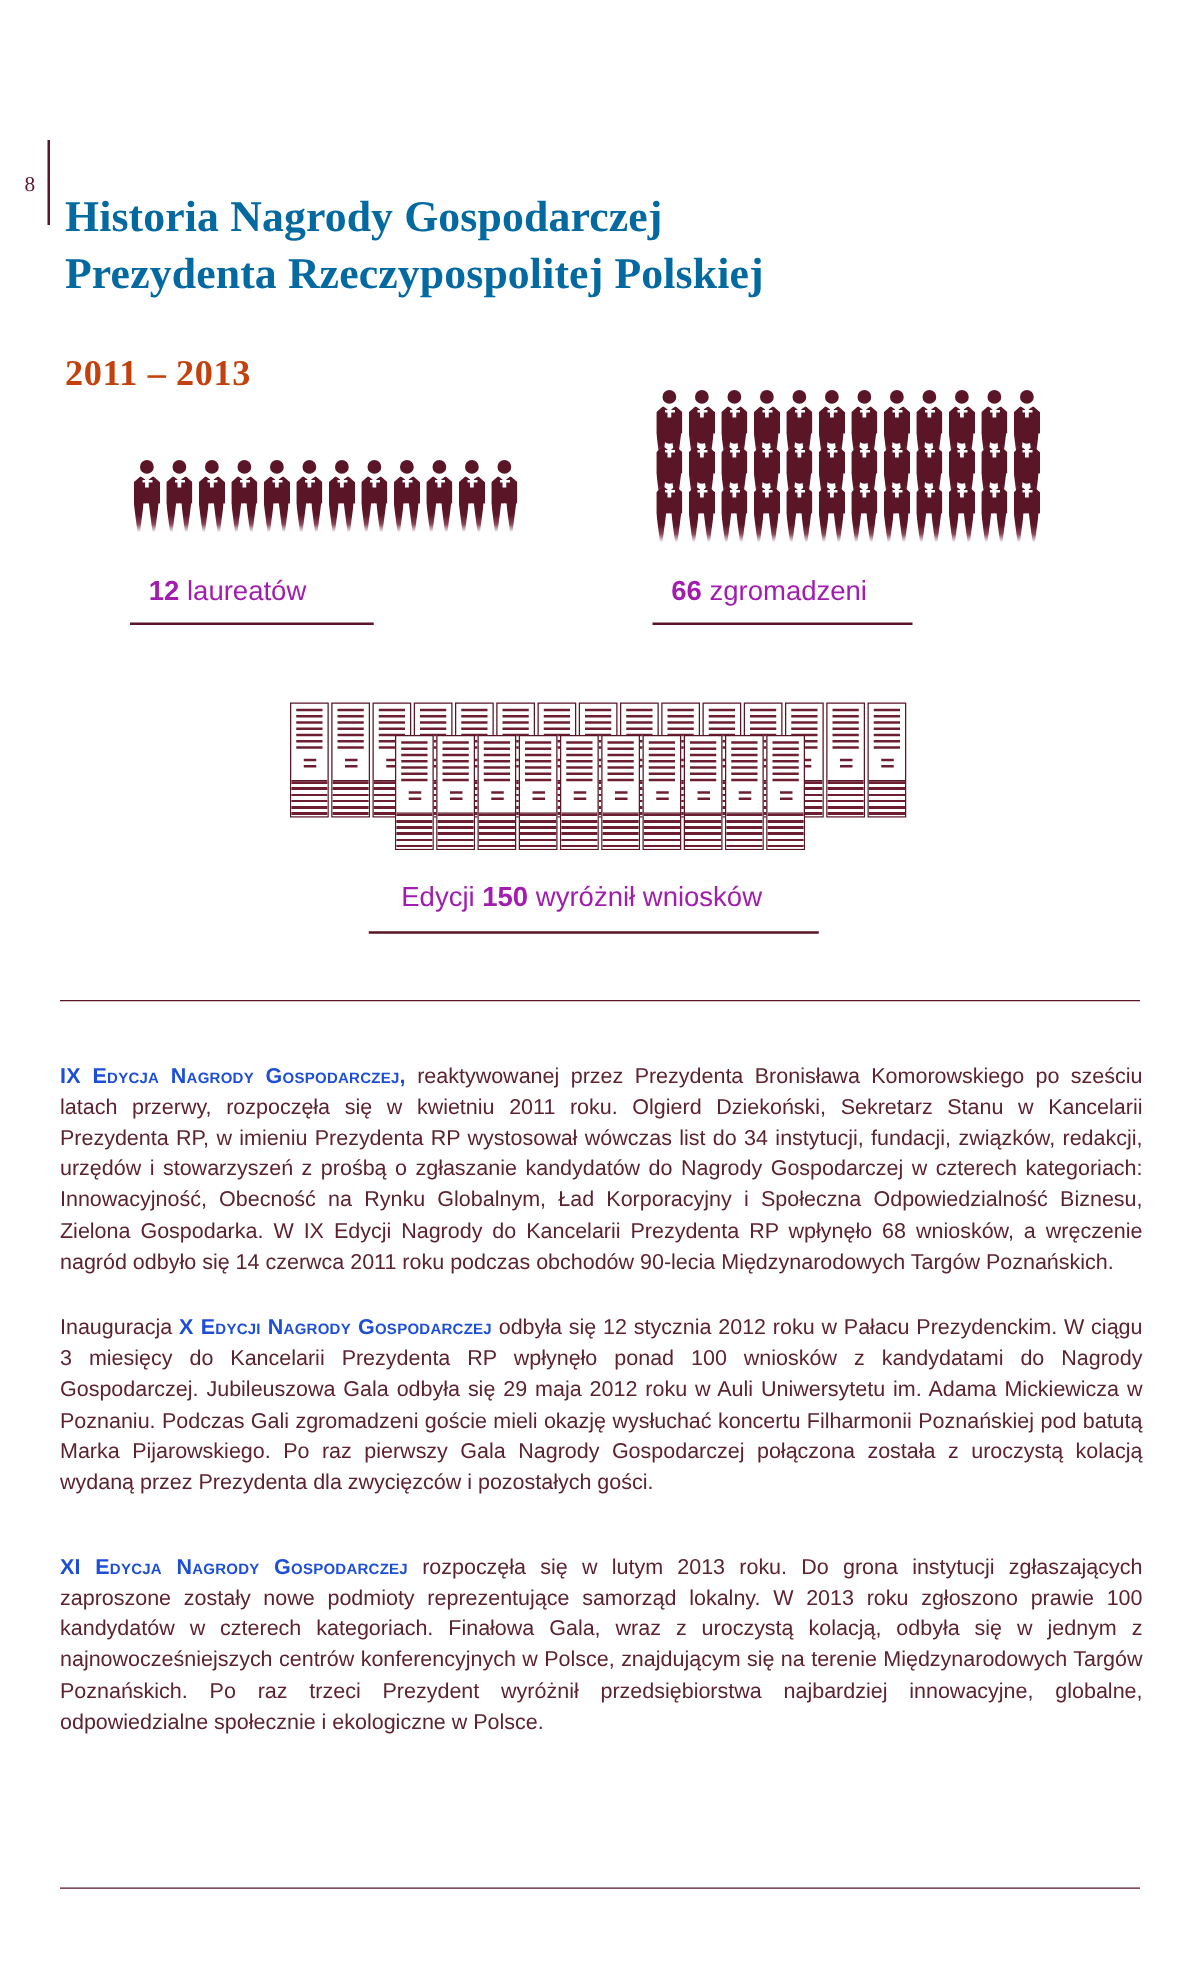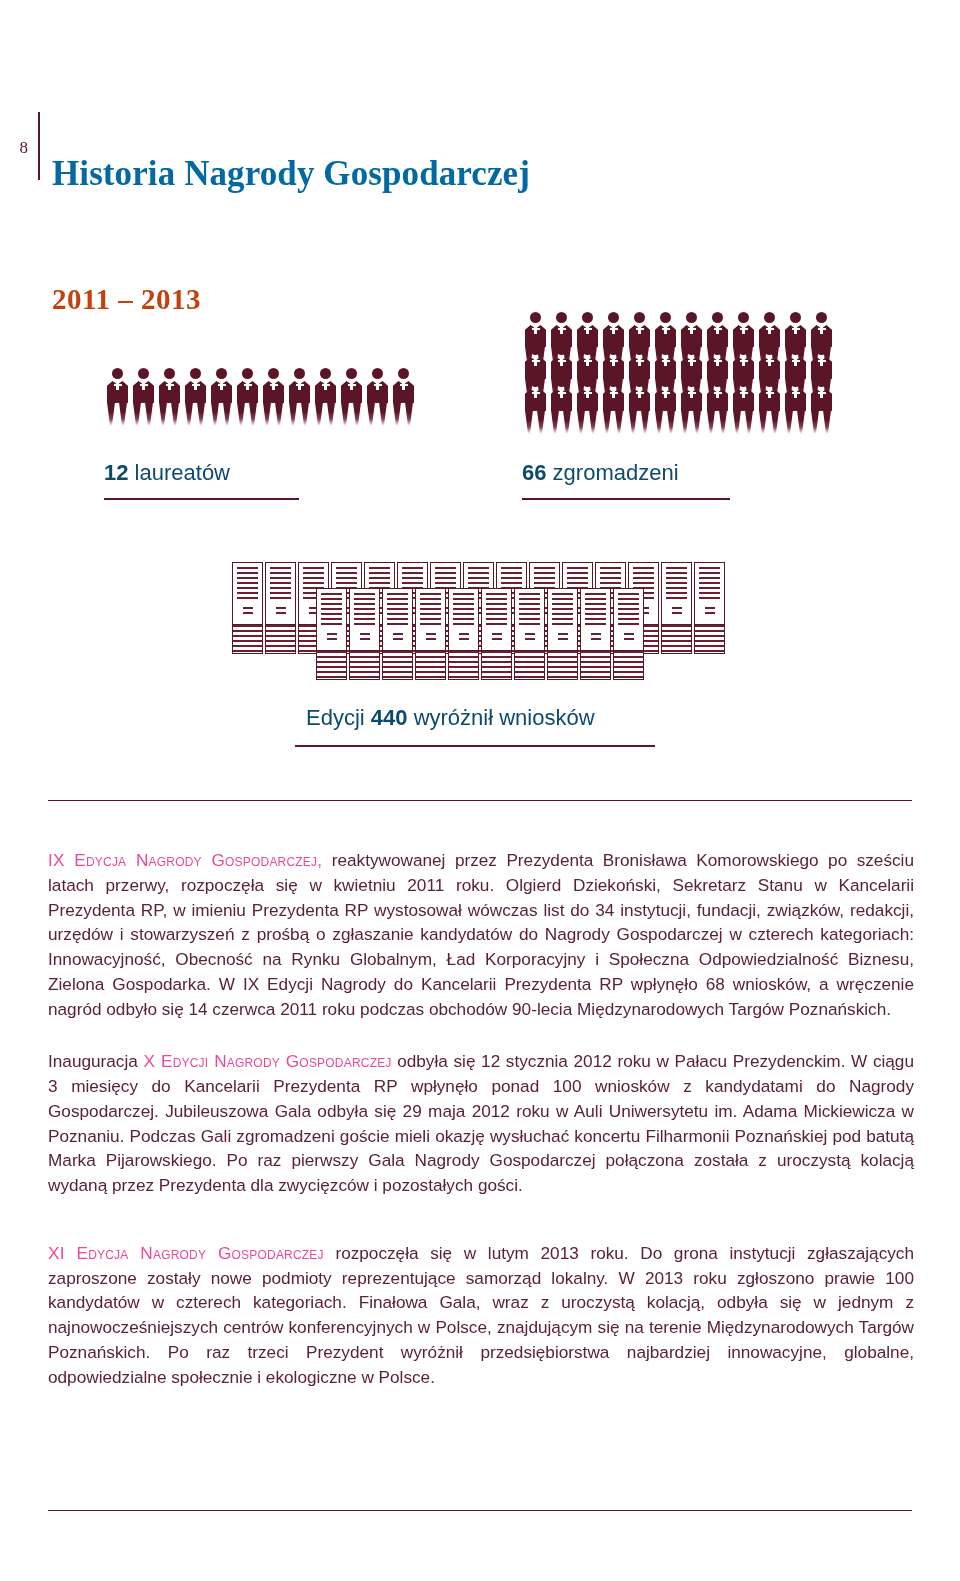--- a/index.html
+++ b/index.html
@@ -134,22 +134,23 @@
     width: 5px;
     height: 12px;
     background: #ffffff;
     clip-path: polygon(0% 100%, 50% 0%, 100% 100%);
   }
 
   
   .caption {
     position: absolute;
     font-size: 22px;
-    color: #0c4a6e;
+    color: #a21caf;
     white-space: nowrap;
+    margin-left: 15px;
   }
   .caption b { font-weight: bold; }
   #laureates-caption { left: 104px; top: 460px; }
   #nominees-caption  { left: 522px; top: 460px; }
   #proposals-caption { left: 306px; top: 705px; font-size: 22px; }
 
   .caption-rule {
     position: absolute;
     height: 2px;
     background: #5a1526;
@@ -218,34 +219,35 @@
     top: 848px;
     width: 866px;
     font-size: 17.2px;
     line-height: 1.44;
     color: #5c2230;
     text-align: justify;
   }
   .body-col p { margin: 0 0 28px 0; }
   .body-col p:last-child { margin-bottom: 0; margin-top: 43px; }
   .lead {
-    font-weight: normal;
-    color: #ec4899;
+    font-weight: bold;
+    color: #1d4ed8;
     font-variant: small-caps;
     letter-spacing: 0.2px;
   }
 </style>
 </head>
 <body>
 
 <div class="page-rule"></div>
 <div class="page-number">8</div>
 
 <div class="title">
   <div>Historia Nagrody Gospodarczej</div>
+  <div>Prezydenta Rzeczypospolitej Polskiej</div>
 </div>
 <div class="years">2011 – 2013</div>
 
 <div class="people-group" id="laureates-group">
   <div class="person-row" id="lau-row-1"><div class="person"><div class="head"></div><div class="body"></div><div class="leg-l"></div><div class="leg-r"></div><div class="crotch"></div><div class="collar"></div></div><div class="person"><div class="head"></div><div class="body"></div><div class="leg-l"></div><div class="leg-r"></div><div class="crotch"></div><div class="collar"></div></div><div class="person"><div class="head"></div><div class="body"></div><div class="leg-l"></div><div class="leg-r"></div><div class="crotch"></div><div class="collar"></div></div><div class="person"><div class="head"></div><div class="body"></div><div class="leg-l"></div><div class="leg-r"></div><div class="crotch"></div><div class="collar"></div></div><div class="person"><div class="head"></div><div class="body"></div><div class="leg-l"></div><div class="leg-r"></div><div class="crotch"></div><div class="collar"></div></div><div class="person"><div class="head"></div><div class="body"></div><div class="leg-l"></div><div class="leg-r"></div><div class="crotch"></div><div class="collar"></div></div><div class="person"><div class="head"></div><div class="body"></div><div class="leg-l"></div><div class="leg-r"></div><div class="crotch"></div><div class="collar"></div></div><div class="person"><div class="head"></div><div class="body"></div><div class="leg-l"></div><div class="leg-r"></div><div class="crotch"></div><div class="collar"></div></div><div class="person"><div class="head"></div><div class="body"></div><div class="leg-l"></div><div class="leg-r"></div><div class="crotch"></div><div class="collar"></div></div><div class="person"><div class="head"></div><div class="body"></div><div class="leg-l"></div><div class="leg-r"></div><div class="crotch"></div><div class="collar"></div></div><div class="person"><div class="head"></div><div class="body"></div><div class="leg-l"></div><div class="leg-r"></div><div class="crotch"></div><div class="collar"></div></div><div class="person"><div class="head"></div><div class="body"></div><div class="leg-l"></div><div class="leg-r"></div><div class="crotch"></div><div class="collar"></div></div></div>
 </div>
 <div class="caption" id="laureates-caption">
   <b>12</b>
   <span>laureatów</span>
 </div>
@@ -261,21 +263,21 @@
   <span>zgromadzeni</span>
 </div>
 <div class="caption-rule" id="nominees-rule"></div>
 
 <div id="documents-group">
   <div class="doc-row" id="doc-row-1"><div class="doc"><div class="ln"></div><div class="ln"></div><div class="ln"></div><div class="ln"></div><div class="ln"></div><div class="ln"></div><div class="ln"></div><div class="ln gap"></div><div class="ln short"></div><div class="ln short"></div><div class="foot"></div></div><div class="doc"><div class="ln"></div><div class="ln"></div><div class="ln"></div><div class="ln"></div><div class="ln"></div><div class="ln"></div><div class="ln"></div><div class="ln gap"></div><div class="ln short"></div><div class="ln short"></div><div class="foot"></div></div><div class="doc"><div class="ln"></div><div class="ln"></div><div class="ln"></div><div class="ln"></div><div class="ln"></div><div class="ln"></div><div class="ln"></div><div class="ln gap"></div><div class="ln short"></div><div class="ln short"></div><div class="foot"></div></div><div class="doc"><div class="ln"></div><div class="ln"></div><div class="ln"></div><div class="ln"></div><div class="ln"></div><div class="ln"></div><div class="ln"></div><div class="ln gap"></div><div class="ln short"></div><div class="ln short"></div><div class="foot"></div></div><div class="doc"><div class="ln"></div><div class="ln"></div><div class="ln"></div><div class="ln"></div><div class="ln"></div><div class="ln"></div><div class="ln"></div><div class="ln gap"></div><div class="ln short"></div><div class="ln short"></div><div class="foot"></div></div><div class="doc"><div class="ln"></div><div class="ln"></div><div class="ln"></div><div class="ln"></div><div class="ln"></div><div class="ln"></div><div class="ln"></div><div class="ln gap"></div><div class="ln short"></div><div class="ln short"></div><div class="foot"></div></div><div class="doc"><div class="ln"></div><div class="ln"></div><div class="ln"></div><div class="ln"></div><div class="ln"></div><div class="ln"></div><div class="ln"></div><div class="ln gap"></div><div class="ln short"></div><div class="ln short"></div><div class="foot"></div></div><div class="doc"><div class="ln"></div><div class="ln"></div><div class="ln"></div><div class="ln"></div><div class="ln"></div><div class="ln"></div><div class="ln"></div><div class="ln gap"></div><div class="ln short"></div><div class="ln short"></div><div class="foot"></div></div><div class="doc"><div class="ln"></div><div class="ln"></div><div class="ln"></div><div class="ln"></div><div class="ln"></div><div class="ln"></div><div class="ln"></div><div class="ln gap"></div><div class="ln short"></div><div class="ln short"></div><div class="foot"></div></div><div class="doc"><div class="ln"></div><div class="ln"></div><div class="ln"></div><div class="ln"></div><div class="ln"></div><div class="ln"></div><div class="ln"></div><div class="ln gap"></div><div class="ln short"></div><div class="ln short"></div><div class="foot"></div></div><div class="doc"><div class="ln"></div><div class="ln"></div><div class="ln"></div><div class="ln"></div><div class="ln"></div><div class="ln"></div><div class="ln"></div><div class="ln gap"></div><div class="ln short"></div><div class="ln short"></div><div class="foot"></div></div><div class="doc"><div class="ln"></div><div class="ln"></div><div class="ln"></div><div class="ln"></div><div class="ln"></div><div class="ln"></div><div class="ln"></div><div class="ln gap"></div><div class="ln short"></div><div class="ln short"></div><div class="foot"></div></div><div class="doc"><div class="ln"></div><div class="ln"></div><div class="ln"></div><div class="ln"></div><div class="ln"></div><div class="ln"></div><div class="ln"></div><div class="ln gap"></div><div class="ln short"></div><div class="ln short"></div><div class="foot"></div></div><div class="doc"><div class="ln"></div><div class="ln"></div><div class="ln"></div><div class="ln"></div><div class="ln"></div><div class="ln"></div><div class="ln"></div><div class="ln gap"></div><div class="ln short"></div><div class="ln short"></div><div class="foot"></div></div><div class="doc"><div class="ln"></div><div class="ln"></div><div class="ln"></div><div class="ln"></div><div class="ln"></div><div class="ln"></div><div class="ln"></div><div class="ln gap"></div><div class="ln short"></div><div class="ln short"></div><div class="foot"></div></div></div>
   <div class="doc-row doc-row-2" id="doc-row-2"><div class="doc"><div class="ln"></div><div class="ln"></div><div class="ln"></div><div class="ln"></div><div class="ln"></div><div class="ln"></div><div class="ln"></div><div class="ln gap"></div><div class="ln short"></div><div class="ln short"></div><div class="foot"></div></div><div class="doc"><div class="ln"></div><div class="ln"></div><div class="ln"></div><div class="ln"></div><div class="ln"></div><div class="ln"></div><div class="ln"></div><div class="ln gap"></div><div class="ln short"></div><div class="ln short"></div><div class="foot"></div></div><div class="doc"><div class="ln"></div><div class="ln"></div><div class="ln"></div><div class="ln"></div><div class="ln"></div><div class="ln"></div><div class="ln"></div><div class="ln gap"></div><div class="ln short"></div><div class="ln short"></div><div class="foot"></div></div><div class="doc"><div class="ln"></div><div class="ln"></div><div class="ln"></div><div class="ln"></div><div class="ln"></div><div class="ln"></div><div class="ln"></div><div class="ln gap"></div><div class="ln short"></div><div class="ln short"></div><div class="foot"></div></div><div class="doc"><div class="ln"></div><div class="ln"></div><div class="ln"></div><div class="ln"></div><div class="ln"></div><div class="ln"></div><div class="ln"></div><div class="ln gap"></div><div class="ln short"></div><div class="ln short"></div><div class="foot"></div></div><div class="doc"><div class="ln"></div><div class="ln"></div><div class="ln"></div><div class="ln"></div><div class="ln"></div><div class="ln"></div><div class="ln"></div><div class="ln gap"></div><div class="ln short"></div><div class="ln short"></div><div class="foot"></div></div><div class="doc"><div class="ln"></div><div class="ln"></div><div class="ln"></div><div class="ln"></div><div class="ln"></div><div class="ln"></div><div class="ln"></div><div class="ln gap"></div><div class="ln short"></div><div class="ln short"></div><div class="foot"></div></div><div class="doc"><div class="ln"></div><div class="ln"></div><div class="ln"></div><div class="ln"></div><div class="ln"></div><div class="ln"></div><div class="ln"></div><div class="ln gap"></div><div class="ln short"></div><div class="ln short"></div><div class="foot"></div></div><div class="doc"><div class="ln"></div><div class="ln"></div><div class="ln"></div><div class="ln"></div><div class="ln"></div><div class="ln"></div><div class="ln"></div><div class="ln gap"></div><div class="ln short"></div><div class="ln short"></div><div class="foot"></div></div><div class="doc"><div class="ln"></div><div class="ln"></div><div class="ln"></div><div class="ln"></div><div class="ln"></div><div class="ln"></div><div class="ln"></div><div class="ln gap"></div><div class="ln short"></div><div class="ln short"></div><div class="foot"></div></div></div>
 </div>
 <div class="caption" id="proposals-caption">
   <span>Edycji</span>
-  <b>440</b>
+  <b>150</b>
   <span>wyróżnił wniosków</span>
 </div>
 <div class="caption-rule" id="proposals-rule"></div>
 
 <div class="section-rule" id="rule-top"></div>
 <div class="body-col" id="body-col">
     <p><span class="lead">IX Edycja Nagrody Gospodarczej,</span><span> reaktywowanej przez Prezydenta Bronisława Komorowskiego po sześciu latach przerwy, rozpoczęła się w kwietniu 2011 roku. Olgierd Dziekoński, Sekretarz Stanu w Kancelarii Prezydenta RP, w imieniu Prezydenta RP wystosował wówczas list do 34 instytucji, fundacji, związków, redakcji, urzędów i stowarzyszeń z prośbą o zgłaszanie kandydatów do Nagrody Gospodarczej w czterech kategoriach: Innowacyjność, Obecność na Rynku Globalnym, Ład Korporacyjny i Społeczna Odpowiedzialność Biznesu, Zielona Gospodarka. W IX Edycji Nagrody do Kancelarii Prezydenta RP wpłynęło 68 wniosków, a wręczenie nagród odbyło się 14 czerwca 2011 roku podczas obchodów 90-lecia Międzynarodowych Targów Poznańskich.</span></p>
     <p><span>Inauguracja </span><span class="lead">X Edycji Nagrody Gospodarczej</span><span> odbyła się 12 stycznia 2012 roku w Pałacu Prezydenckim. W ciągu 3 miesięcy do Kancelarii Prezydenta RP wpłynęło ponad 100 wniosków z kandydatami do Nagrody Gospodarczej. Jubileuszowa Gala odbyła się 29 maja 2012 roku w Auli Uniwersytetu im. Adama Mickiewicza w Poznaniu. Podczas Gali zgromadzeni goście mieli okazję wysłuchać koncertu Filharmonii Poznańskiej pod batutą Marka Pijarowskiego. Po raz pierwszy Gala Nagrody Gospodarczej połączona została z uroczystą kolacją wydaną przez Prezydenta dla zwycięzców i pozostałych gości.</span></p>
     <p><span class="lead">XI Edycja Nagrody Gospodarczej</span><span> rozpoczęła się w lutym 2013 roku. Do grona instytucji zgłaszających zaproszone zostały nowe podmioty reprezentujące samorząd lokalny. W 2013 roku zgłoszono prawie 100 kandydatów w czterech kategoriach. Finałowa Gala, wraz z uroczystą kolacją, odbyła się w jednym z najnowocześniejszych centrów konferencyjnych w Polsce, znajdującym się na terenie Międzynarodowych Targów Poznańskich. Po raz trzeci Prezydent wyróżnił przedsiębiorstwa najbardziej innowacyjne, globalne, odpowiedzialne społecznie i ekologiczne w Polsce.</span></p>
   </div>

